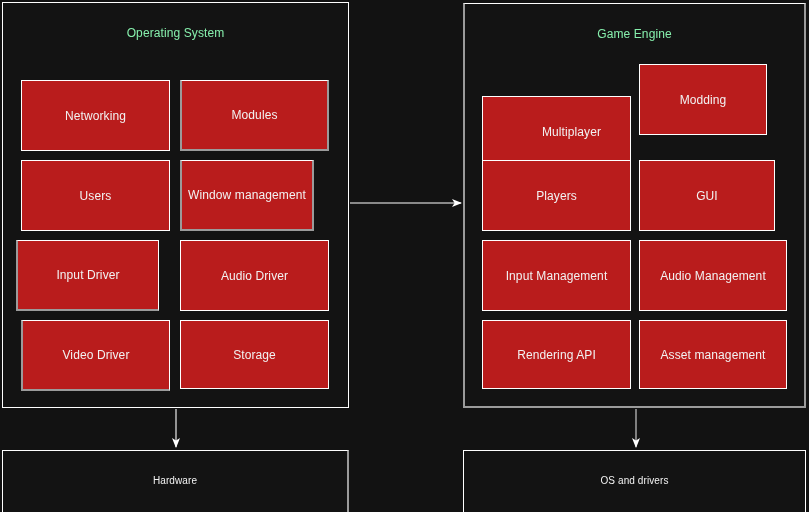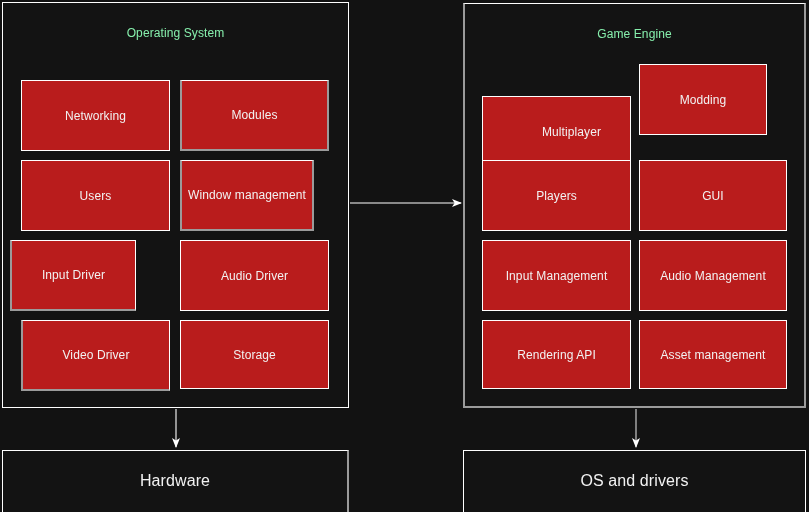--- a/index.html
+++ b/index.html
@@ -76,21 +76,21 @@
     display: flex;
     align-items: flex-start;
     justify-content: center;
   }
   .bottom-box.shadowed {
     border-right: 2px solid #9b9b9b;
     border-left: 1px solid #ffffff;
   }
   .bottom-label {
     margin-top: 22px;
-    font-size: 16px;
+    font-size: 10px;
     line-height: 16px;
     color: #f2f2f2;
     letter-spacing: 0.1px;
   }
   svg.edges {
     position: absolute;
     left: 0;
     top: 0;
     width: 809px;
     height: 512px;
@@ -114,21 +114,21 @@
     <span class="leaf-label">Modules</span>
   </div>
 
   <div class="leaf-box" style="left:21px; top:160px; width:149px; height:71px;">
     <span class="leaf-label">Users</span>
   </div>
   <div class="leaf-box shadowed" style="left:180px; top:160px; width:134px; height:71px;">
     <span class="leaf-label">Window management</span>
   </div>
 
-  <div class="leaf-box shadowed-lb" style="left:10px; top:240px; width:126px; height:71px;">
+  <div class="leaf-box shadowed-lb" style="left:16px; top:240px; width:143px; height:71px;">
     <span class="leaf-label">Input Driver</span>
   </div>
   <div class="leaf-box" style="left:180px; top:240px; width:149px; height:71px;">
     <span class="leaf-label">Audio Driver</span>
   </div>
 
   <div class="leaf-box" style="left:180px; top:320px; width:149px; height:69px;">
     <span class="leaf-label">Storage</span>
   </div>
   <div class="leaf-box shadowed-lb" style="left:21px; top:320px; width:149px; height:71px;">
@@ -142,21 +142,21 @@
   <div class="leaf-box" style="left:482px; top:96px; width:149px; height:71px;padding-left:30px;">
     <span class="leaf-label">Multiplayer</span>
   </div>
   <div class="leaf-box" style="left:639px; top:64px; width:128px; height:71px;">
     <span class="leaf-label">Modding</span>
   </div>
 
   <div class="leaf-box" style="left:482px; top:160px; width:149px; height:71px;">
     <span class="leaf-label">Players</span>
   </div>
-  <div class="leaf-box" style="left:639px; top:160px; width:148px; height:71px;">
+  <div class="leaf-box" style="left:639px; top:160px; width:136px; height:71px;">
     <span class="leaf-label">GUI</span>
   </div>
 
   <div class="leaf-box" style="left:482px; top:240px; width:149px; height:71px;">
     <span class="leaf-label">Input Management</span>
   </div>
   <div class="leaf-box" style="left:639px; top:240px; width:148px; height:71px;">
     <span class="leaf-label">Audio Management</span>
   </div>
 

